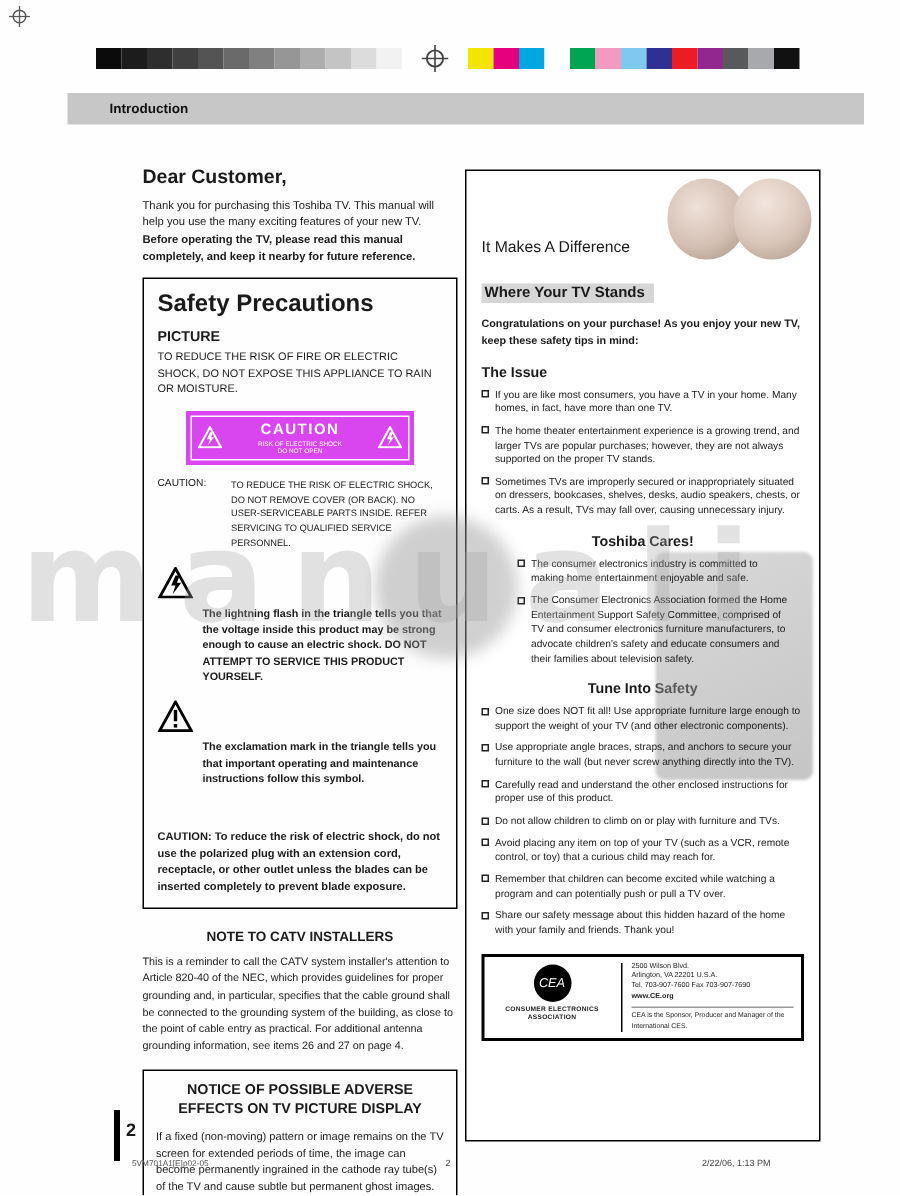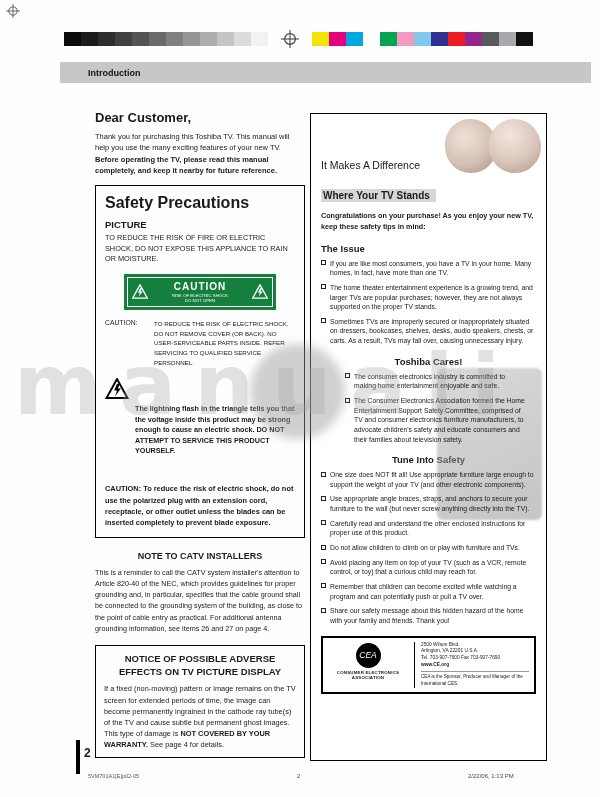--- a/index.html
+++ b/index.html
@@ -8,34 +8,34 @@
   .page { position:relative; width:600px; height:797px; background:#fefefe; overflow:hidden; }
 
   
   .reg-tl { position:absolute; top:4px; left:6px; width:14px; height:14px; }
   .calib { position:absolute; top:30px; left:64px; display:flex; align-items:center; }
   .sw-row { display:flex; height:14px; }
   .swatch { width:17px; height:14px; }
   .reg-mid { width:18px; height:18px; margin:0 13px; flex:0 0 auto; }
 
   
-  .header-band { position:absolute; top:62px; left:60px; width:531px; height:21px; background:#c7c7c7; }
+  .header-band { position:absolute; top:62px; left:45px; width:531px; height:21px; background:#c7c7c7; }
   .header-band span { display:inline-block; padding-left:28px; line-height:21px; font-size:9px; font-weight:bold; color:#111; }
 
   
   .left-col { position:absolute; left:95px; top:110px; width:210px; }
   .dear { font-size:13px; font-weight:bold; margin-bottom:6px; }
   .intro { font-size:7.5px; line-height:1.5; }
 
   .safety-box { border:1.5px solid #000; margin-top:9px; padding:8px 9px 9px; }
   .sp-title { font-size:16px; font-weight:bold; }
   .sp-warning { font-size:9.5px; font-weight:bold; margin-top:7px; }
   .sp-warning-text { font-size:7.3px; line-height:1.45; margin-top:3px; }
 
-  .caution-label { width:152px; margin:9px auto 0; background:#15803d; padding:3px; }
+  .caution-label { width:152px; margin:9px auto 0; background:#d946ef; padding:3px; }
   .cl-inner { border:1px solid #fff; display:flex; align-items:center; gap:3px; padding:3px 4px; }
   .cl-bolt { width:16px; height:15px; flex:0 0 auto; }
   .cl-text { flex:1; text-align:center; color:#fff; }
   .cl-caution { font-size:10px; font-weight:bold; letter-spacing:1px; }
   .cl-risk { font-size:4.3px; margin-top:1.5px; }
   .cl-open { font-size:4.3px; }
 
   .caution-row { display:flex; gap:5px; margin-top:9px; }
   .c-lead { font-size:6.8px; width:44px; flex:0 0 auto; }
   .c-body { font-size:6.2px; line-height:1.55; }
@@ -182,20 +182,28 @@
       </div>
 
       <div class="sym-row">
         <svg class="sym-icon" viewBox="0 0 24 22">
           <path d="M12 1 L23 21 L1 21 Z" fill="none" stroke="#000" stroke-width="2"></path>
           <path d="M12 6 L9 13 h3 l-2 6 6 -8 h-3 l2 -5 z" fill="#000"></path>
         </svg>
         <p class="sym-text">The lightning flash in the triangle tells you that the voltage inside this product may be strong enough to cause an electric shock. DO NOT ATTEMPT TO SERVICE THIS PRODUCT YOURSELF.</p>
       </div>
 
+      <div class="sym-row">
+        <svg class="sym-icon" viewBox="0 0 24 22">
+          <path d="M12 1 L23 21 L1 21 Z" fill="none" stroke="#000" stroke-width="2"></path>
+          <rect x="10.8" y="6.5" width="2.4" height="8" fill="#000"></rect>
+          <rect x="10.8" y="16.5" width="2.4" height="2.4" fill="#000"></rect>
+        </svg>
+        <p class="sym-text">The exclamation mark in the triangle tells you that important operating and maintenance instructions follow this symbol.</p>
+      </div>
 
       <p class="polarized">CAUTION: To reduce the risk of electric shock, do not use the polarized plug with an extension cord, receptacle, or other outlet unless the blades can be inserted completely to prevent blade exposure.</p>
     </div>
 
     <div class="catv">
       <div class="catv-title">NOTE TO CATV INSTALLERS</div>
       <p class="catv-text">This is a reminder to call the CATV system installer's attention to Article 820-40 of the NEC, which provides guidelines for proper grounding and, in particular, specifies that the cable ground shall be connected to the grounding system of the building, as close to the point of cable entry as practical. For additional antenna grounding information, see items 26 and 27 on page 4.</p>
     </div>
 
     <div class="notice-box">

